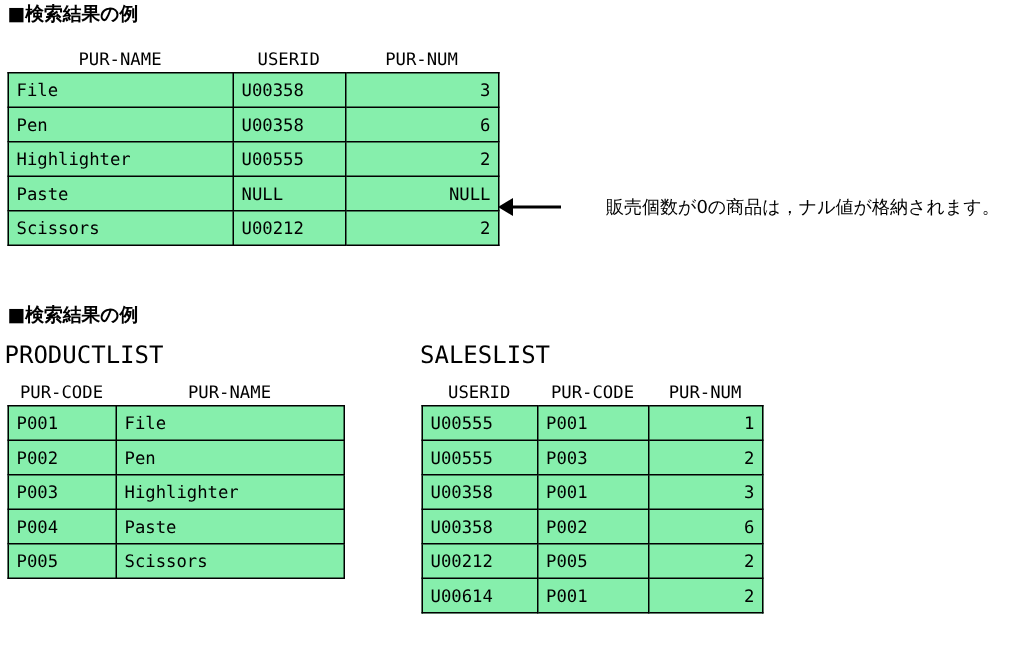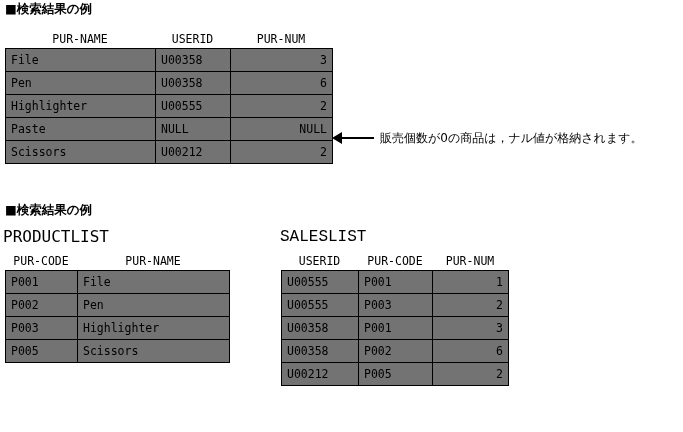--- a/index.html
+++ b/index.html
@@ -46,21 +46,21 @@
     text-align: center;
     overflow: visible;
   }
 
   
   table.grid {
     border-collapse: collapse;
     font-family: "DejaVu Sans Mono", "Liberation Mono", monospace;
     font-size: 11.5px;
     table-layout: fixed;
-    background: #737373;
+    background: #86efac;
   }
   table.grid td {
     border: 1px solid #000;
     height: 22px;
     padding: 0 5px;
     vertical-align: middle;
     white-space: nowrap;
     overflow: hidden;
   }
   td.num { text-align: right; padding-right: 7px; }
@@ -94,20 +94,21 @@
     height: 0;
     border-top: 6px solid transparent;
     border-bottom: 6px solid transparent;
     border-right: 10px solid #000;
   }
   .annotation-text {
     font-family: "DejaVu Sans", "Liberation Sans", sans-serif;
     font-size: 12px;
     line-height: 14px;
     padding-left: 6px;
+    margin-left: 24px;
   }
 </style>
 </head>
 <body>
 
 <div class="abs section-heading" style="left:5px; top:2px;">■検索結果の例</div>
 
 <div class="abs colhead-row" style="left:5px; top:32px; width:327px;">
   <div class="colhead" style="width:150px;">PUR-NAME</div>
   <div class="colhead" style="width:75px;">USERID</div>
@@ -178,27 +179,31 @@
     </tr>
     <tr>
       <td class="txt">P002</td>
       <td class="txt">Pen</td>
     </tr>
     <tr>
       <td class="txt">P003</td>
       <td class="txt">Highlighter</td>
     </tr>
     <tr>
+      <td class="txt">P004</td>
+      <td class="txt">Paste</td>
+    </tr>
+    <tr>
       <td class="txt">P005</td>
       <td class="txt">Scissors</td>
     </tr>
   </tbody>
 </table>
 
-<div class="abs tbl-name" style="left:280px; top:230px;font-family:Liberation Mono, monospace;">SALESLIST</div>
+<div class="abs tbl-name" style="left:280px; top:230px;">SALESLIST</div>
 
 <div class="abs colhead-row" style="left:281px; top:254px; width:227px;">
   <div class="colhead" style="width:77px;">USERID</div>
   <div class="colhead" style="width:74px;">PUR-CODE</div>
   <div class="colhead" style="width:76px;">PUR-NUM</div>
 </div>
 
 <table class="grid abs" style="left:281px; top:270px; width:227px;">
   <colgroup>
     <col style="width:77px;">
@@ -224,14 +229,19 @@
     <tr>
       <td class="txt">U00358</td>
       <td class="txt">P002</td>
       <td class="num">6</td>
     </tr>
     <tr>
       <td class="txt">U00212</td>
       <td class="txt">P005</td>
       <td class="num">2</td>
     </tr>
+    <tr>
+      <td class="txt">U00614</td>
+      <td class="txt">P001</td>
+      <td class="num">2</td>
+    </tr>
   </tbody>
 </table>
 
 </body></html>

